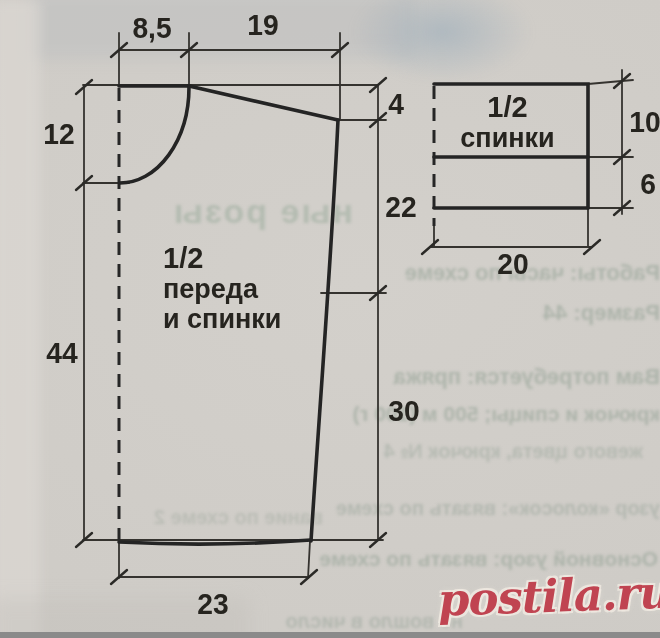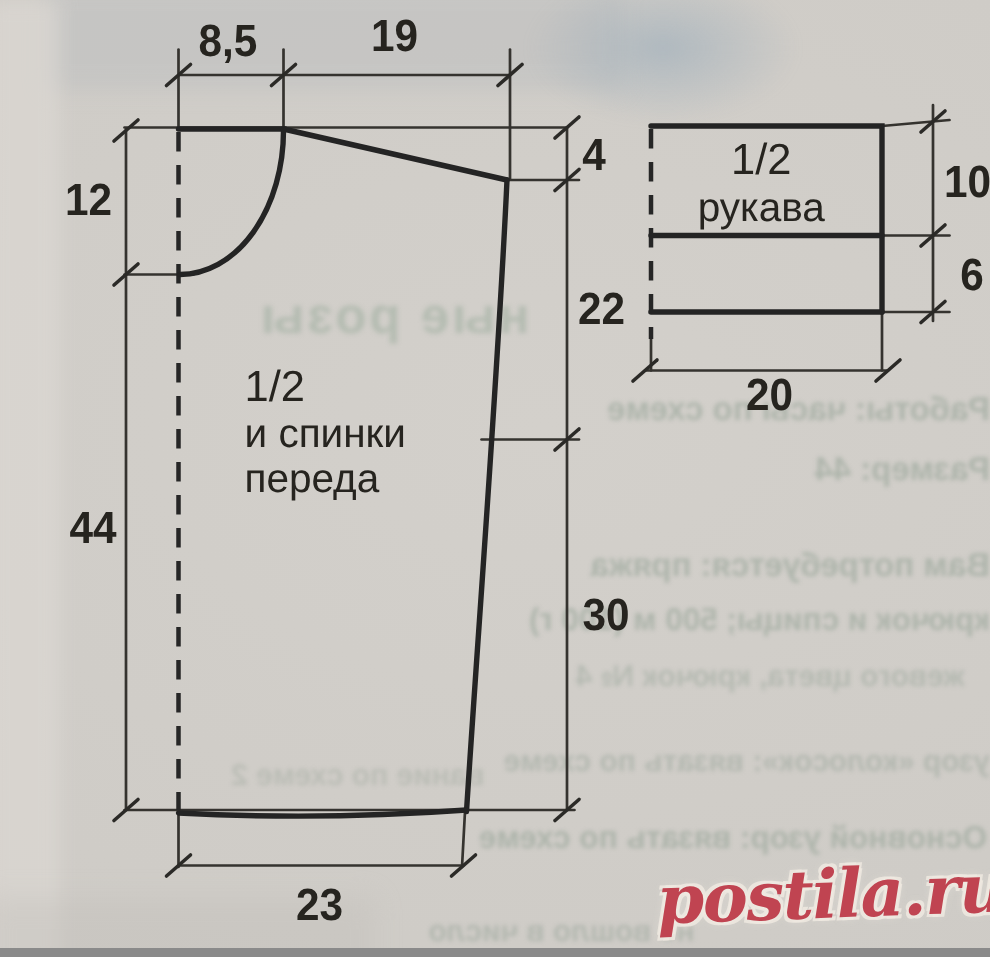--- a/index.html
+++ b/index.html
@@ -13,21 +13,21 @@
   .stain-blue{left:352px;top:-18px;width:180px;height:100px;border-radius:50%;
     background:radial-gradient(closest-side, rgba(148,168,184,.55), rgba(148,168,184,0));filter:blur(4px);}
   .stain-left{left:-8px;top:0;width:48px;height:645px;background:#dedad5;opacity:.6;filter:blur(6px);}
   .stain-bottom{left:-10px;top:598px;width:260px;height:55px;background:#c1beb9;opacity:.35;filter:blur(9px);}
   svg{position:absolute;left:0;top:0;}
   .dim{
     position:absolute;transform:translate(-50%,-50%) scaleX(.94);
     font-weight:700;font-size:30px;color:#26241f;white-space:nowrap;
   }
   .piece-label{
-    position:absolute;font-weight:400;color:#26241f;line-height:1.1;
+    position:absolute;font-weight:700;color:#26241f;line-height:1.1;
   }
   .piece-label div{font-size:27px;}
   .piece-label .frac{font-size:29px;}
   .ghost{
     position:absolute;transform:scaleX(-1);filter:blur(1.4px);
     font-weight:700;color:rgba(146,160,148,.55);white-space:nowrap;
   }
   .ghost-headline{left:118px;top:192px;width:235px;font-size:34px;letter-spacing:2px;
     color:rgba(152,170,154,.5);filter:blur(1.8px);}
   .g1{left:412px;top:260px;width:248px;font-size:22px;}
@@ -143,23 +143,23 @@
   <div class="dim" style="left:396px;top:104px">4</div>
   <div class="dim" style="left:401px;top:207px">22</div>
   <div class="dim" style="left:404px;top:411px">30</div>
   <div class="dim" style="left:213px;top:604px">23</div>
   <div class="dim" style="left:645px;top:122px">10</div>
   <div class="dim" style="left:648px;top:184px">6</div>
   <div class="dim" style="left:513px;top:264px">20</div>
 
   <div class="piece-label" style="left:163px;top:243px">
     <div class="frac">1/2</div>
+    <div>переда</div>
     <div>и спинки</div>
-    <div>переда</div>
   </div>
   <div class="piece-label" style="left:455px;top:92px;width:105px;text-align:center">
     <div class="frac">1/2</div>
-    <div>рукава</div>
+    <div>спинки</div>
   </div>
 
   <div class="watermark" style="color: rgb(192, 68, 81);">postila.ru</div>
 
 </div>
 
 </body></html>

